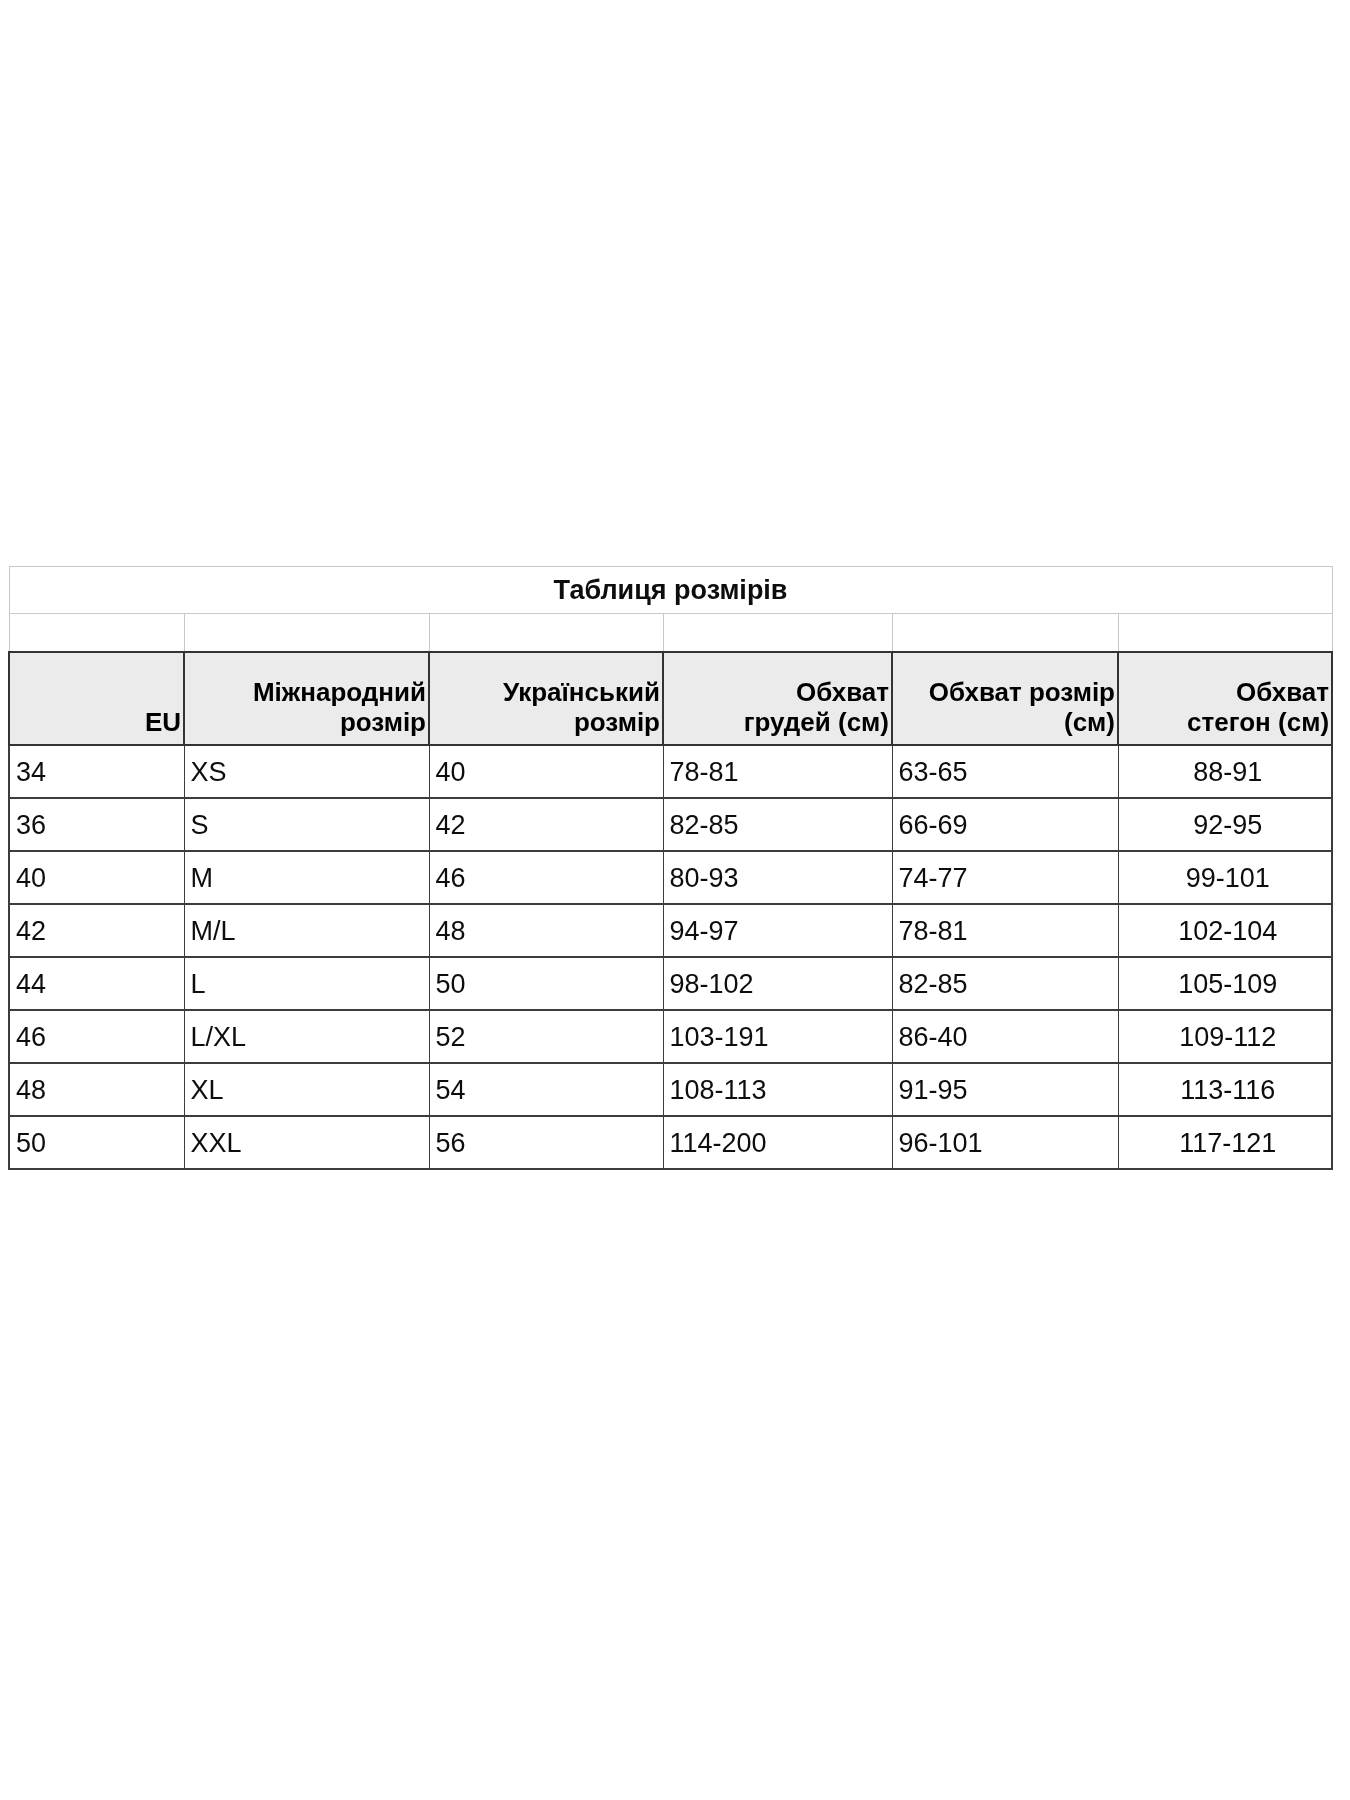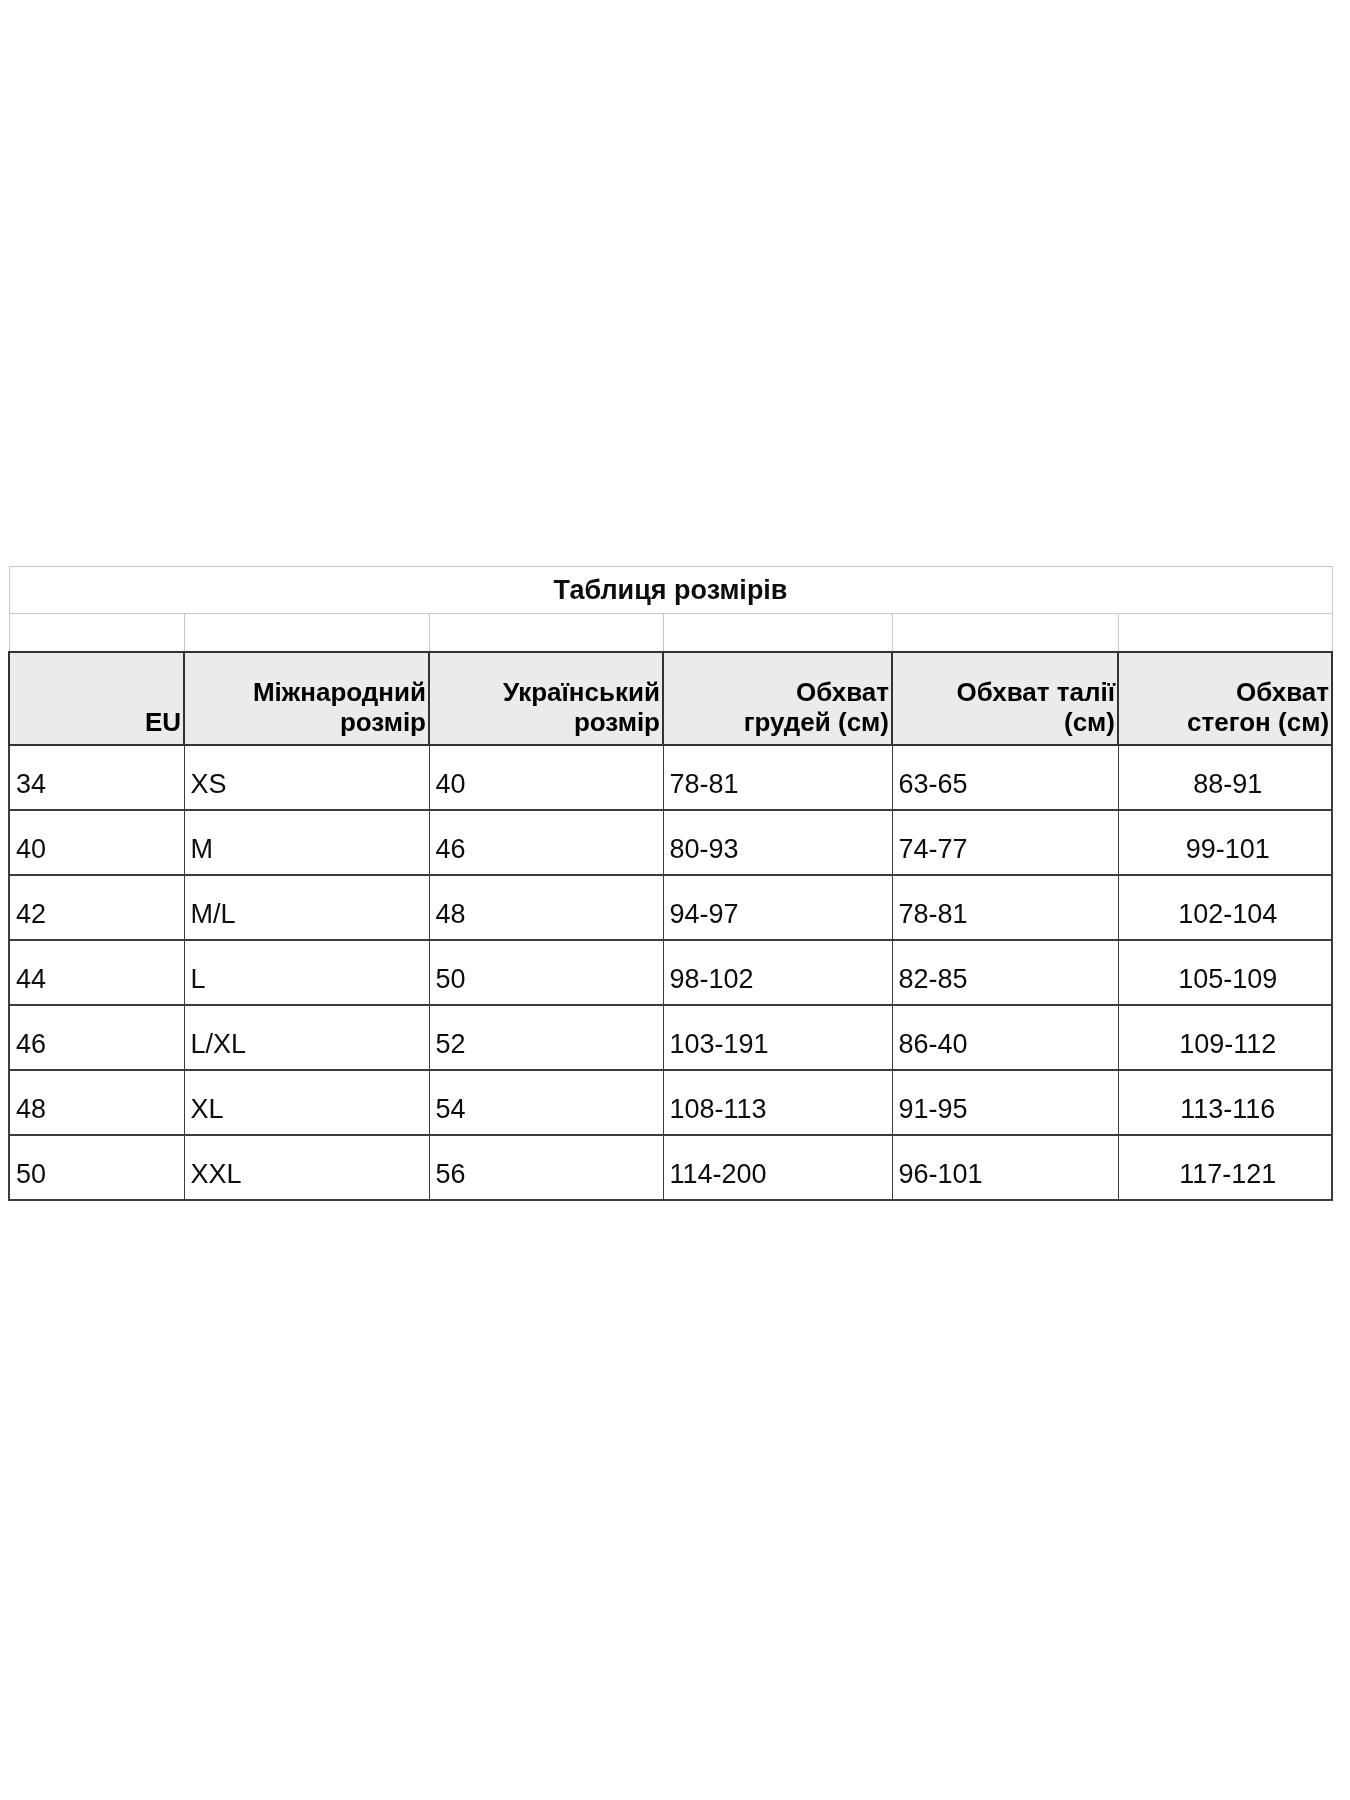--- a/index.html
+++ b/index.html
@@ -66,21 +66,21 @@
   tr.data-row td {
     height: 45px;
     border-top: 2px solid #3c3c3c;
     border-bottom: 2px solid #3c3c3c;
     border-left: 1px solid #3c3c3c;
     border-right: 1px solid #3c3c3c;
     background: #ffffff;
     font-size: 27px;
     text-align: left;
     vertical-align: middle;
-    padding: 16px 0 2px 6px;
+    padding: 4px 0 2px 6px;
     white-space: nowrap;
     overflow: hidden;
   }
   tr.data-row td:first-child { border-left-width: 2px; }
   tr.data-row td:last-child  { border-right-width: 2px; text-align: center; }
   tr.data-row:last-child td  { border-bottom-width: 2px; }
 </style>
 </head>
 <body>
 
@@ -110,33 +110,41 @@
     </tr>
 
     <tr class="header-row">
       <th>EU</th>
       <th>Міжнародний
 розмір</th>
       <th>Український
 розмір</th>
       <th>Обхват
 грудей (см)</th>
-      <th>Обхват талії
+      <th>Обхват розмір
 (см)</th>
       <th>Обхват
 стегон (см)</th>
     </tr>
 
     <tr class="data-row">
       <td>34</td>
       <td>XS</td>
       <td>40</td>
       <td>78-81</td>
       <td>63-65</td>
       <td>88-91</td>
+    </tr>
+    <tr class="data-row">
+      <td>36</td>
+      <td>S</td>
+      <td>42</td>
+      <td>82-85</td>
+      <td>66-69</td>
+      <td>92-95</td>
     </tr>
     <tr class="data-row">
       <td>40</td>
       <td>M</td>
       <td>46</td>
       <td>80-93</td>
       <td>74-77</td>
       <td>99-101</td>
     </tr>
     <tr class="data-row">

